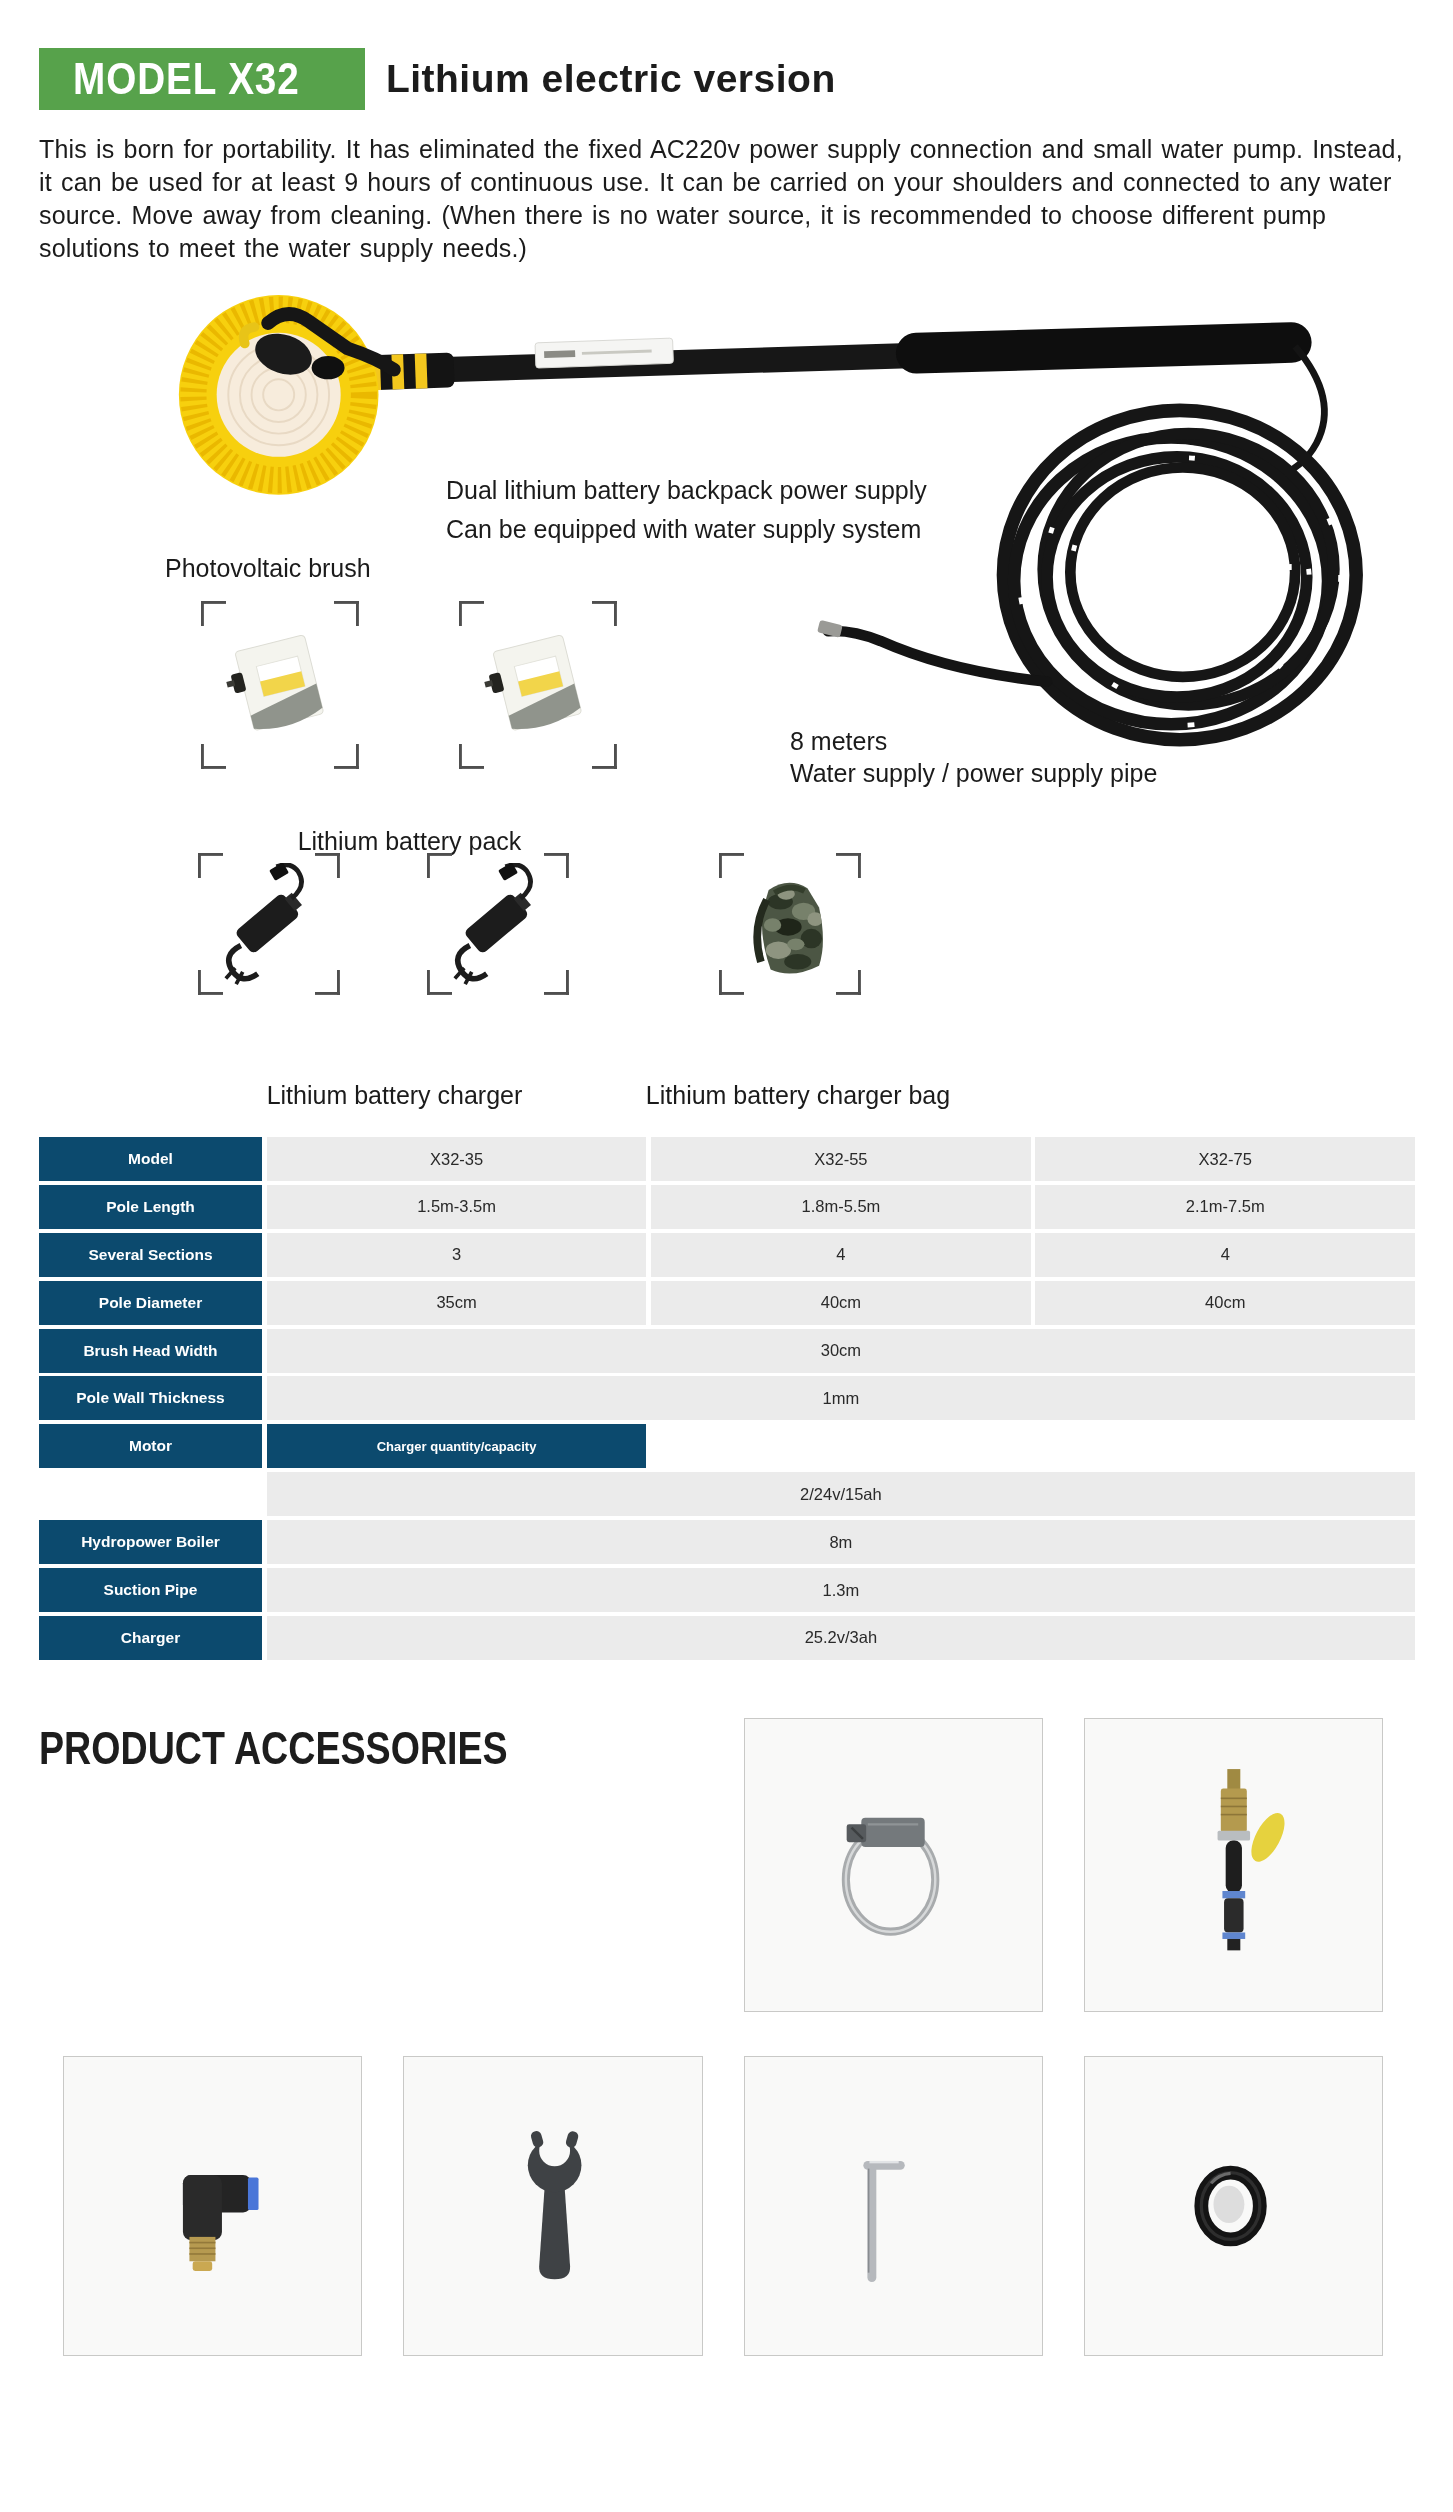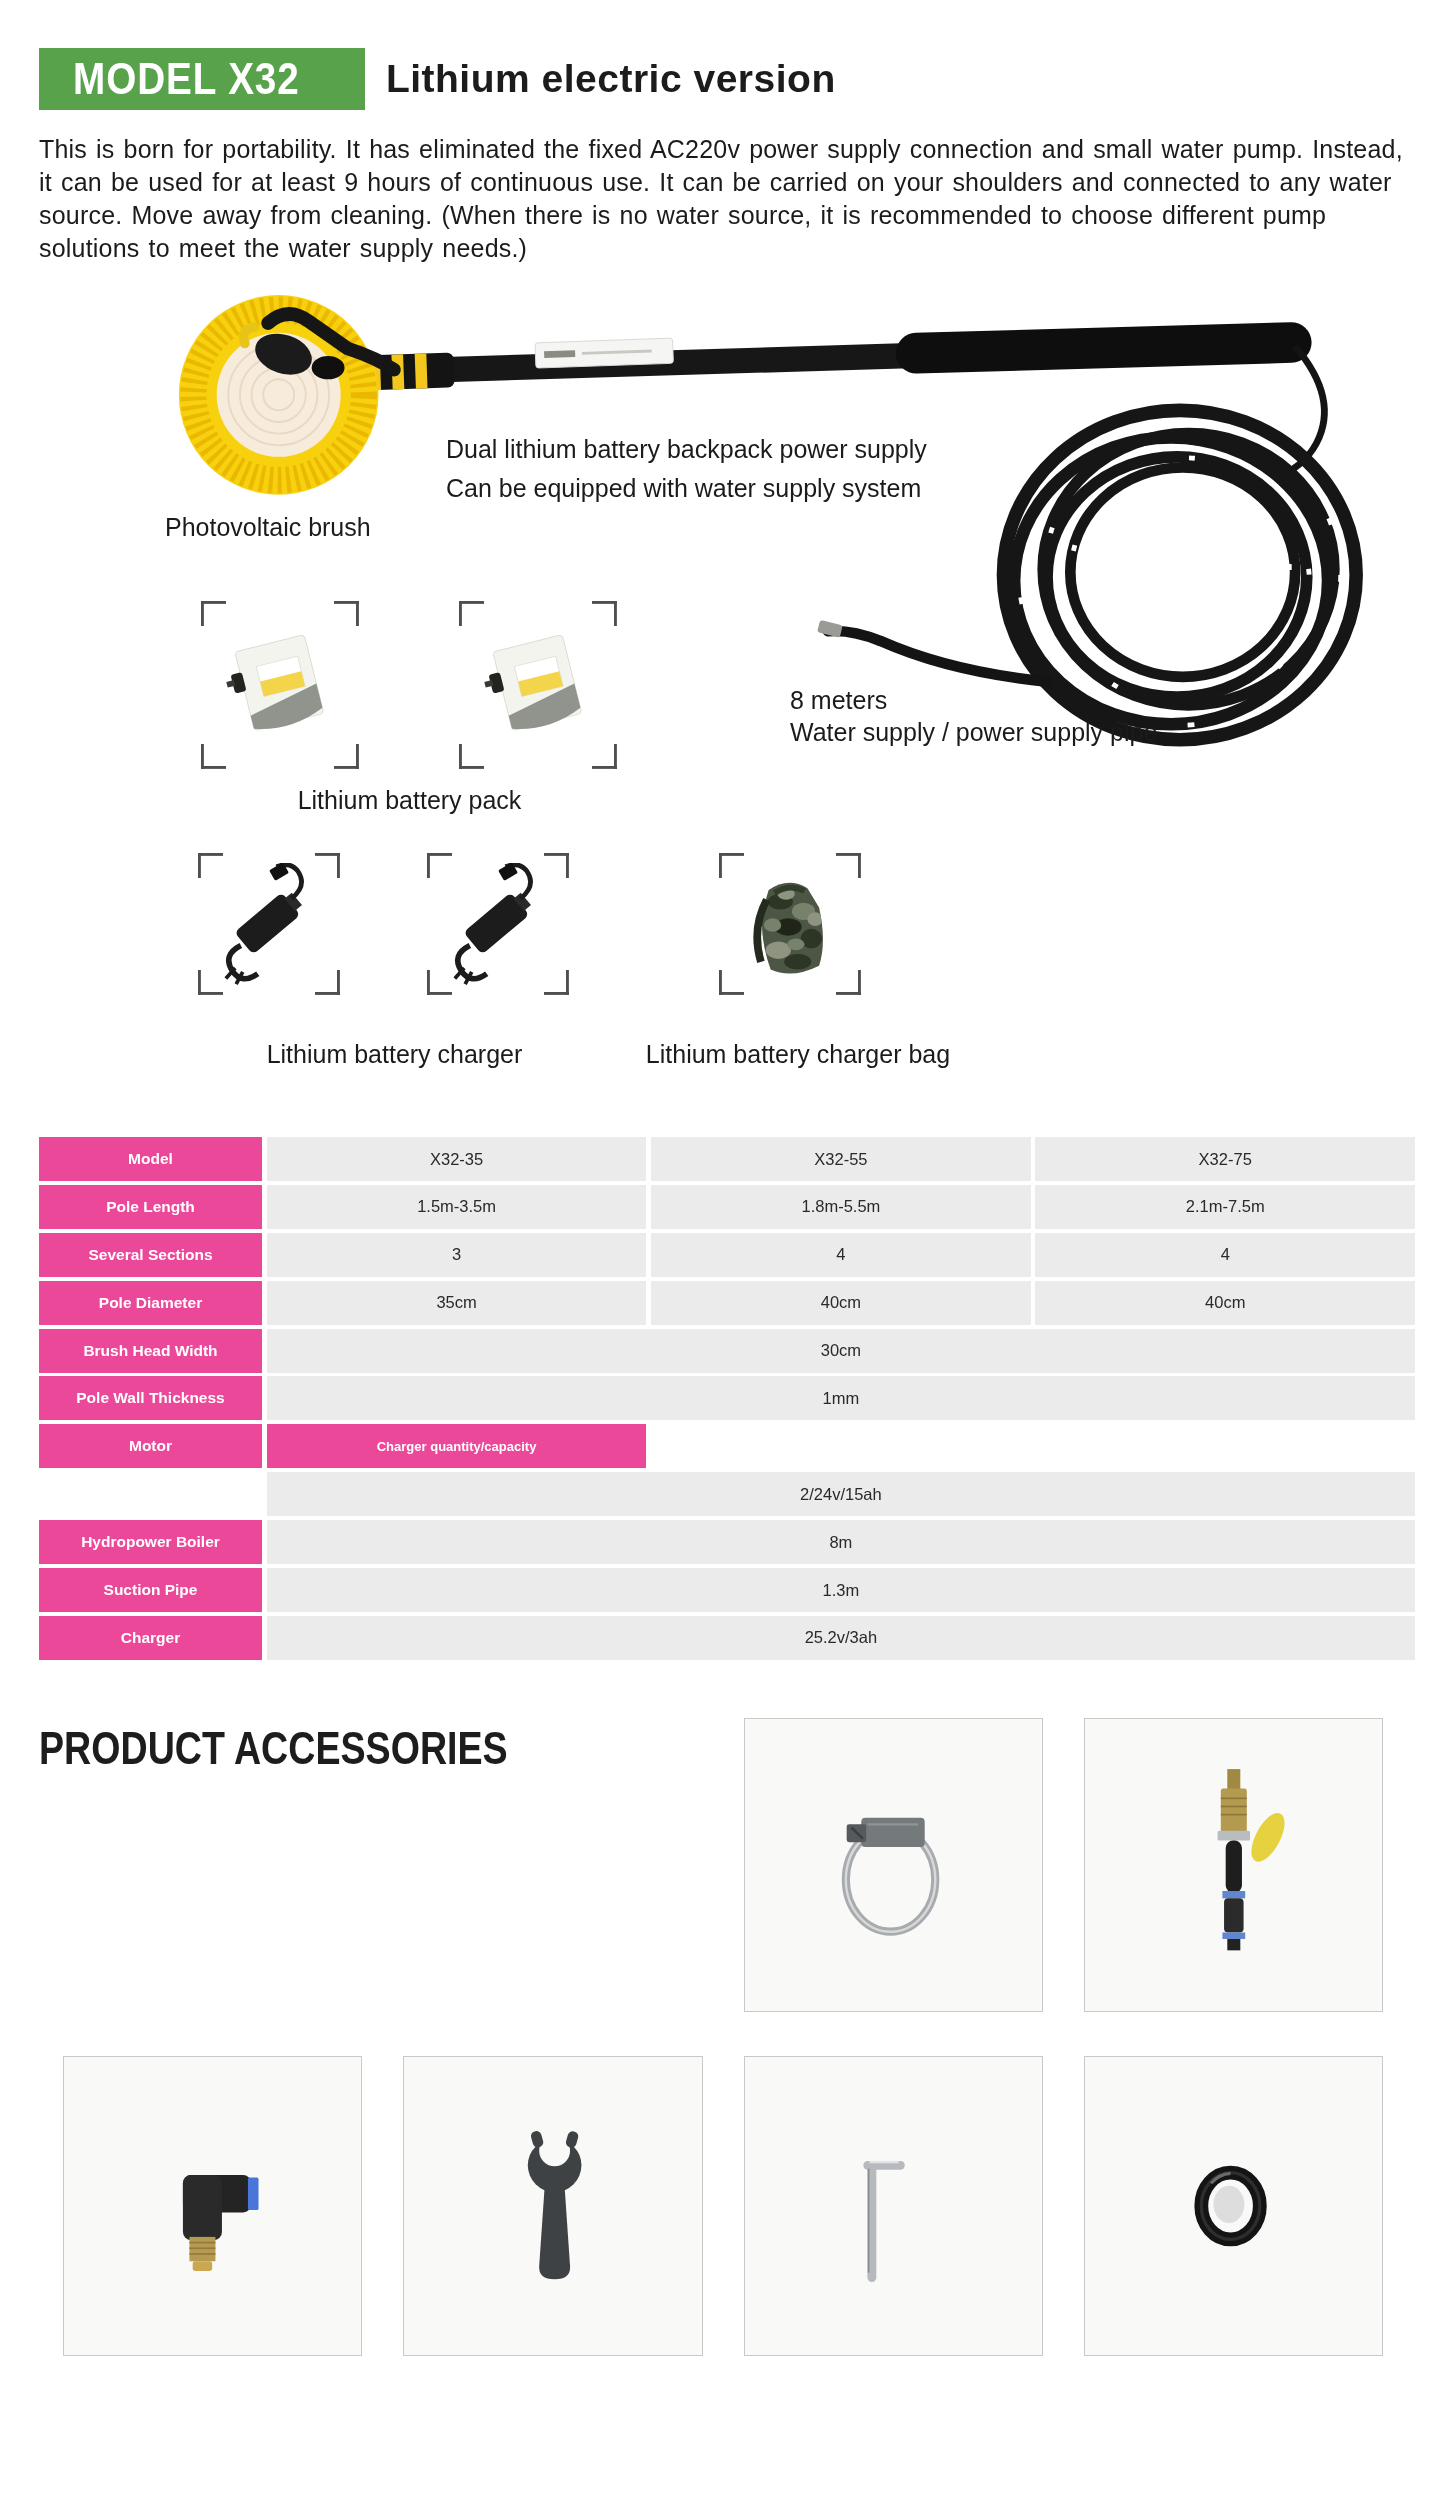--- a/index.html
+++ b/index.html
@@ -26,21 +26,21 @@
   
   .intro {
     margin:23px 39px 0 39px; width:1376px;
     font-size:25px; line-height:33px; letter-spacing:0.2px; word-spacing:1.9px;
     color:#1b1b1b;
   }
 
   
   .figure { position:relative; margin-left:39px; width:1396px; height:812px; }
   .montage { position:absolute; left:0; top:0; }
-  .fig-label { position:absolute; font-size:25px; color:#1b1b1b; }
+  .fig-label { position:absolute; font-size:25px; color:#1b1b1b;margin-top:41px; }
   .note-2line { line-height:39px; }
   .note-tight { line-height:32px; }
   .frame {
     position:absolute;
     background:
       linear-gradient(#4f4f4f,#4f4f4f) left 0 top 0/25px 2.9px no-repeat,
       linear-gradient(#4f4f4f,#4f4f4f) left 0 top 0/2.9px 25px no-repeat,
       linear-gradient(#4f4f4f,#4f4f4f) right 0 top 0/25px 2.9px no-repeat,
       linear-gradient(#4f4f4f,#4f4f4f) right 0 top 0/2.9px 25px no-repeat,
       linear-gradient(#4f4f4f,#4f4f4f) left 0 bottom 0/25px 2.9px no-repeat,
@@ -50,21 +50,21 @@
     display:flex; align-items:center; justify-content:center;
   }
 
   
   .spec-table {
     margin:60px 39px 0 39px; width:1376px;
     display:grid; grid-template-columns:223px 1fr 1fr 1fr;
     grid-auto-rows:44px; gap:3.9px 4.8px;
   }
   .spec-table .th {
-    background:#ec4899; color:#fff; font-weight:bold; font-size:15.5px;
+    background:#0c4a6e; color:#fff; font-weight:bold; font-size:15.5px;
     display:flex; align-items:center; justify-content:center; text-align:center;
   }
   .spec-table .th.small { font-size:13px; }
   .spec-table .td {
     background:#ebebeb; color:#2a2a2a; font-size:16.5px;
     display:flex; align-items:center; justify-content:center;
   }
   .spec-table .td.span { grid-column:2 / 5; }
 
   

